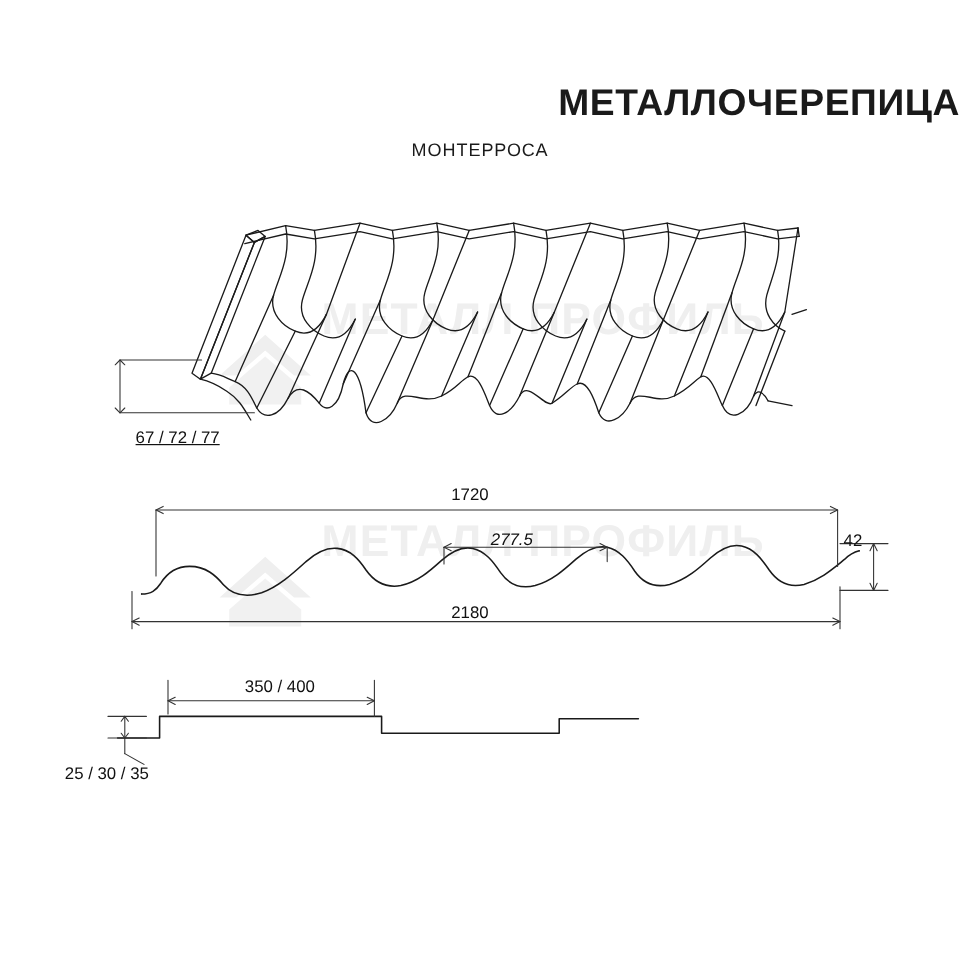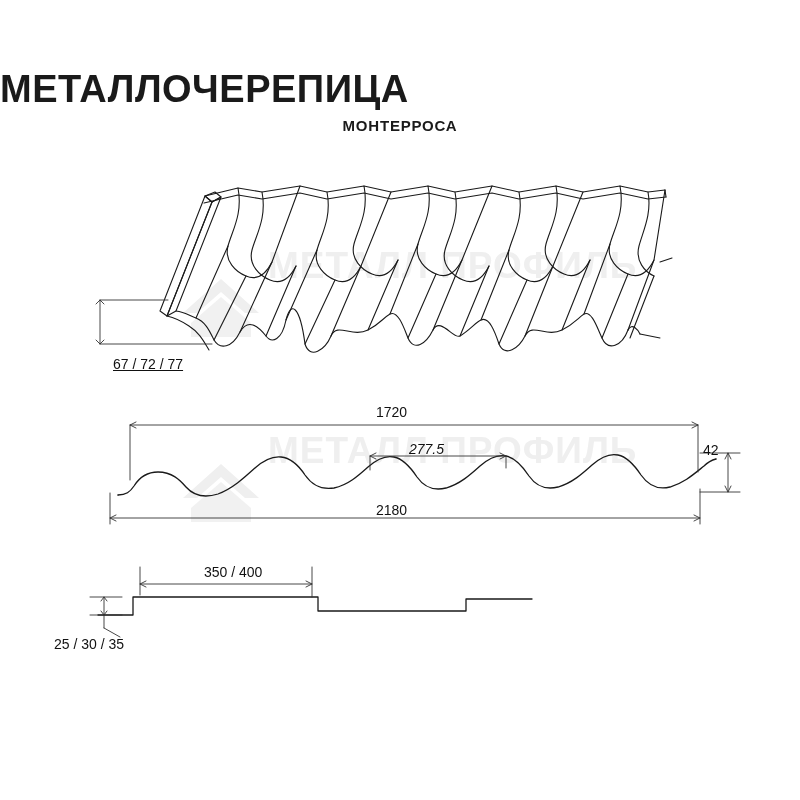--- a/index.html
+++ b/index.html
@@ -20,34 +20,34 @@
     left: 0;
     top: 0;
     width: 800px;
     height: 800px;
   }
   .title-main {
     position: absolute;
     left: 0;
     top: 68px;
     width: 800px;
-    text-align: left;
-    font-size: 38px;
+    text-align: right;
+    font-size: 31px;
     font-weight: bold;
     letter-spacing: 0.5px;
     color: #1a1a1a;
   }
   .title-sub {
     position: absolute;
     left: 0;
     top: 117px;
     width: 800px;
     text-align: center;
     font-size: 15px;
-    font-weight: bold;
+    font-weight: normal;
     letter-spacing: 0.8px;
     color: #1a1a1a;
   }
   .dim-label {
     position: absolute;
     font-size: 14px;
     color: #111111;
     white-space: nowrap;
   }
   .wm {

